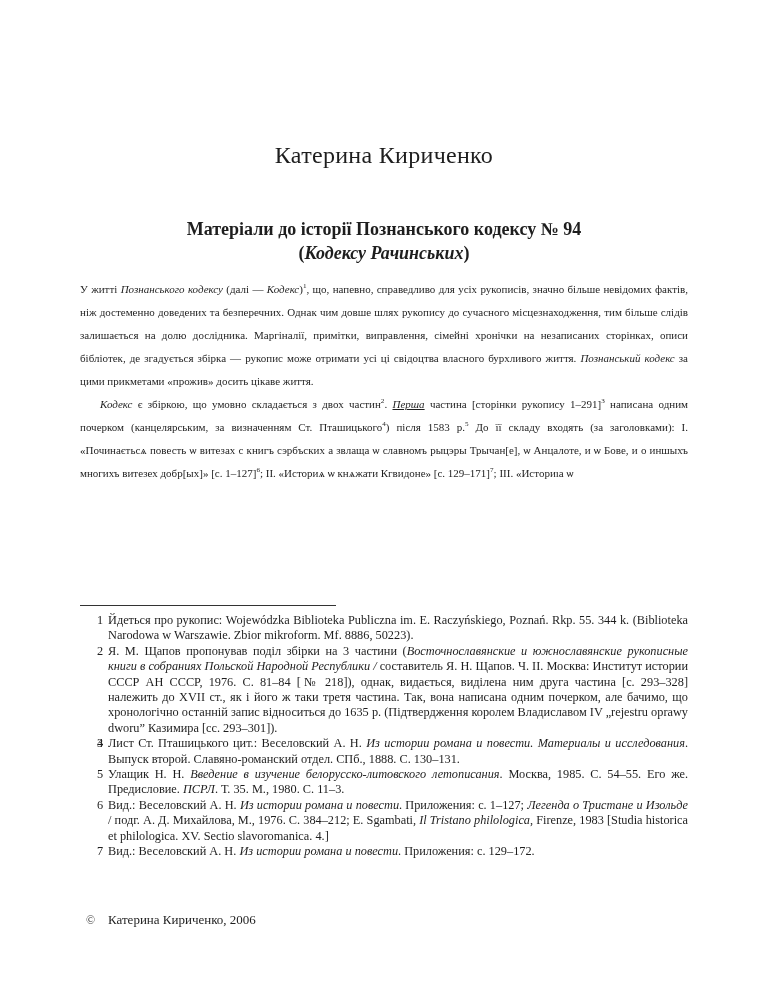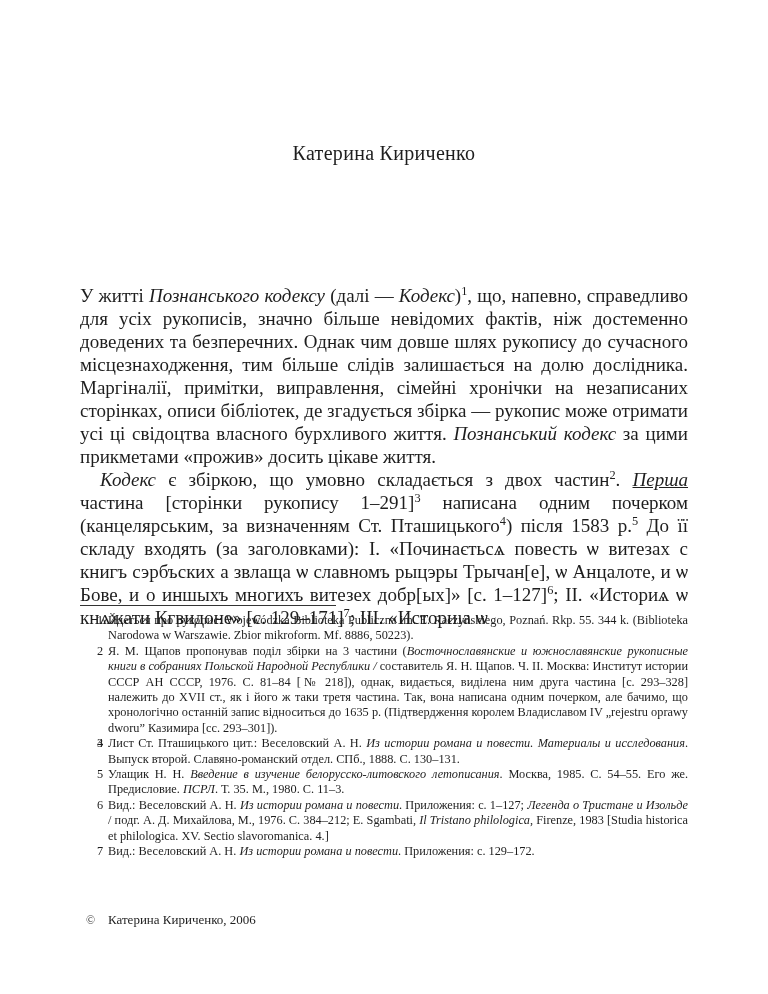--- a/index.html
+++ b/index.html
@@ -3,30 +3,30 @@
 <meta charset="utf-8">
 <style>
   html, body { margin: 0; padding: 0; background: #ffffff; }
   body {
     width: 768px; height: 994px; position: relative; overflow: hidden;
     font-family: "Liberation Serif", "DejaVu Serif", serif;
     color: #1e1e1e;
   }
   .author {
     position: absolute; top: 142px; left: 0; width: 768px;
-    text-align: center; font-size: 20px; letter-spacing: 0.3px;
+    text-align: center; font-size: 24px; letter-spacing: 0.3px;
   }
   .title {
     position: absolute; top: 217px; left: 0; width: 768px;
     text-align: center; font-size: 18px; font-weight: bold; line-height: 24px;
   }
   .title i { font-style: italic; }
   .body-text {
-    position: absolute; top: 284px; left: 80px; width: 608px;
-    font-size: 19px; line-height: 23px; text-align: justify;
+    position: absolute; top: 278px; left: 80px; width: 608px;
+    font-size: 11px; line-height: 23px; text-align: justify;
     hyphens: manual;
   }
   .body-text p { margin: 0; }
   .body-text p.indent { text-indent: 20px; }
   .body-text sup, .footnotes sup { font-size: 0.65em; line-height: 0; vertical-align: super; }
   .underline { text-decoration: underline; }
   .rule {
     position: absolute; top: 605px; left: 80px; width: 256px; height: 0;
     border-top: 1.5px solid #333;
   }
@@ -45,20 +45,22 @@
     font-size: 13px;
   }
   .copyright .sym { display: inline-block; width: 22px; font-size: 12px; color: #444; }
 </style>
 </head>
 <body>
 
 <div class="author">Катерина Кириченко</div>
 
 <div class="title">
+  <div>Матеріали до історії Познанського кодексу № 94</div>
+  <div><span>(</span><i>Кодексу Рачинських</i><span>)</span></div>
 </div>
 
 <div class="body-text">
   <p><span>У житті </span><i>Познанського кодексу</i><span> (далі — </span><i>Кодекс</i><span>)</span><sup>1</sup><span>, що, напевно, справедливо для усіх рукописів, значно більше невідомих фактів, ніж достеменно доведених та безперечних. Однак чим довше шлях рукопису до сучасного місцезнаходження, тим більше слідів залишається на долю дослідника. Маргіналії, примітки, вип­равлення, сімейні хронічки на незаписаних сторінках, описи бібліотек, де зга­дується збірка — рукопис може отримати усі ці свідоцтва власного бурхливого життя. </span><i>Познанський кодекс</i><span> за цими прикметами «прожив» досить цікаве життя.</span></p>
   <p class="indent"><i>Кодекс</i><span> є збіркою, що умовно складається з двох частин</span><sup>2</sup><span>. </span><i class="underline">Перша</i><span> частина [сто­рінки рукопису 1–291]</span><sup>3</sup><span> написана одним почерком (канцелярським, за визначен­ням Ст. Пташицького</span><sup>4</sup><span>) після 1583 р.</span><sup>5</sup><span> До її складу входять (за заголовками): I. «Починаєтьсѧ повесть ѡ витезах с книгъ сэрбъских а звлаща ѡ славномъ ры­цэры Трычан[е], ѡ Анцалоте, и ѡ Бове, и о иншыхъ многихъ витезех добр[ых]» [с. 1–127]</span><sup>6</sup><span>; II. «Историѧ ѡ кнѧжати Кгвидоне» [с. 129–171]</span><sup>7</sup><span>; III. «Историıа ѡ</span></p>
 </div>
 
 <div class="rule"></div>
 
 <div class="footnotes" id="footnotes">

